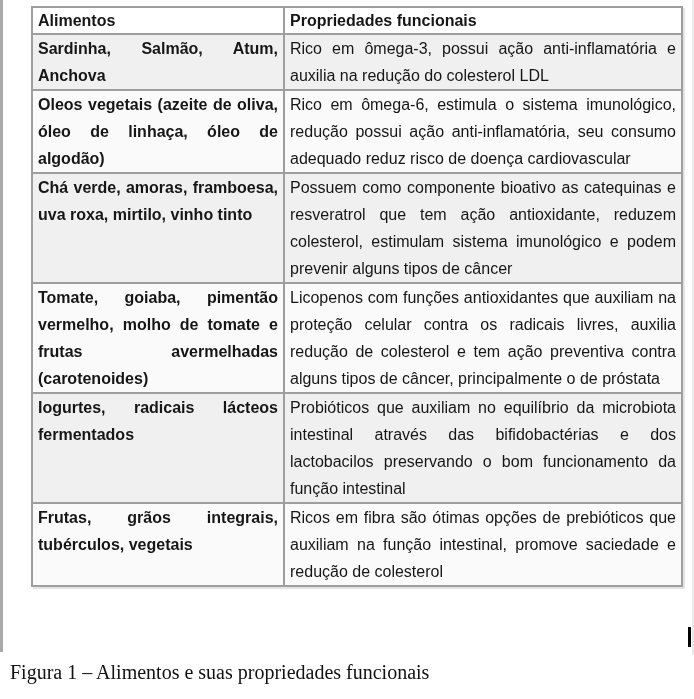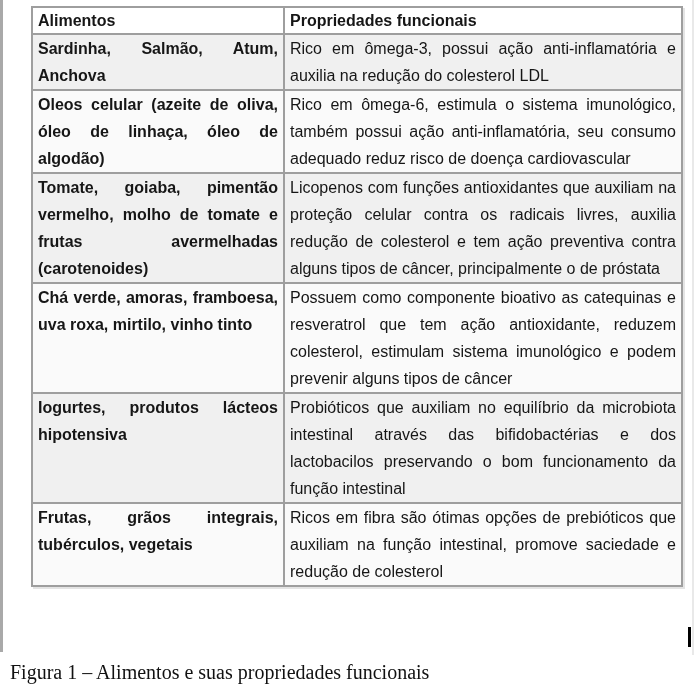--- a/index.html
+++ b/index.html
@@ -83,33 +83,33 @@
         <th>Alimentos</th>
         <th>Propriedades funcionais</th>
       </tr>
     </thead>
     <tbody>
       <tr>
         <td class="food">Sardinha, Salmão, Atum, Anchova</td>
         <td class="prop">Rico em ômega-3, possui ação anti-inflamatória e auxilia na redução do colesterol LDL</td>
       </tr>
       <tr>
-        <td class="food">Oleos celular (azeite de oliva, óleo de linhaça, óleo de algodão)</td>
-        <td class="prop">Rico em ômega-6, estimula o sistema imunológico, também possui ação anti-inflamatória, seu consumo adequado reduz risco de doença cardiovascular</td>
+        <td class="food">Oleos vegetais (azeite de oliva, óleo de linhaça, óleo de algodão)</td>
+        <td class="prop">Rico em ômega-6, estimula o sistema imunológico, redução possui ação anti-inflamatória, seu consumo adequado reduz risco de doença cardiovascular</td>
+      </tr>
+      <tr>
+        <td class="food">Chá verde, amoras, framboesa, uva roxa, mirtilo, vinho tinto</td>
+        <td class="prop">Possuem como componente bioativo as catequinas e resveratrol que tem ação antioxidante, reduzem colesterol, estimulam sistema imunológico e podem prevenir alguns tipos de câncer</td>
       </tr>
       <tr>
         <td class="food">Tomate, goiaba, pimentão vermelho, molho de tomate e frutas avermelhadas (carotenoides)</td>
         <td class="prop">Licopenos com funções antioxidantes que auxiliam na proteção celular contra os radicais livres, auxilia redução de colesterol e tem ação preventiva contra alguns tipos de câncer, principalmente o de próstata</td>
       </tr>
       <tr>
-        <td class="food">Chá verde, amoras, framboesa, uva roxa, mirtilo, vinho tinto</td>
-        <td class="prop">Possuem como componente bioativo as catequinas e resveratrol que tem ação antioxidante, reduzem colesterol, estimulam sistema imunológico e podem prevenir alguns tipos de câncer</td>
-      </tr>
-      <tr>
-        <td class="food">Iogurtes, produtos lácteos hipotensiva</td>
+        <td class="food">Iogurtes, radicais lácteos fermentados</td>
         <td class="prop">Probióticos que auxiliam no equilíbrio da microbiota intestinal através das bifidobactérias e dos lactobacilos preservando o bom funcionamento da função intestinal</td>
       </tr>
       <tr>
         <td class="food">Frutas, grãos integrais, tubérculos, vegetais</td>
         <td class="prop">Ricos em fibra são ótimas opções de prebióticos que auxiliam na função intestinal, promove saciedade e redução de colesterol</td>
       </tr>
     </tbody>
   </table>
 
   <div class="caption">Figura 1 – Alimentos e suas propriedades funcionais</div>

